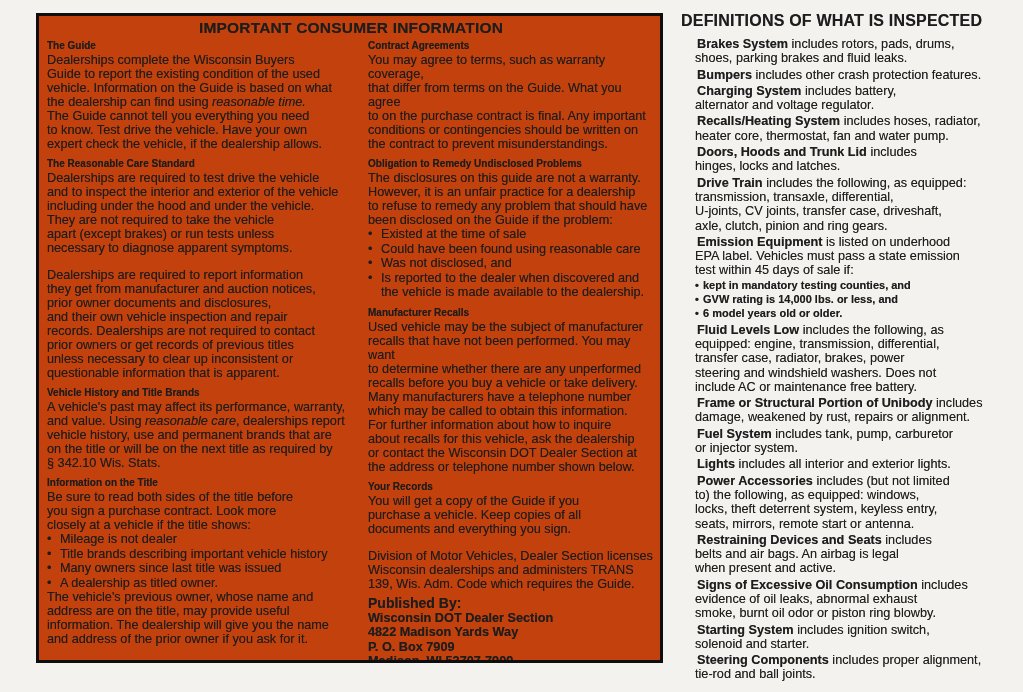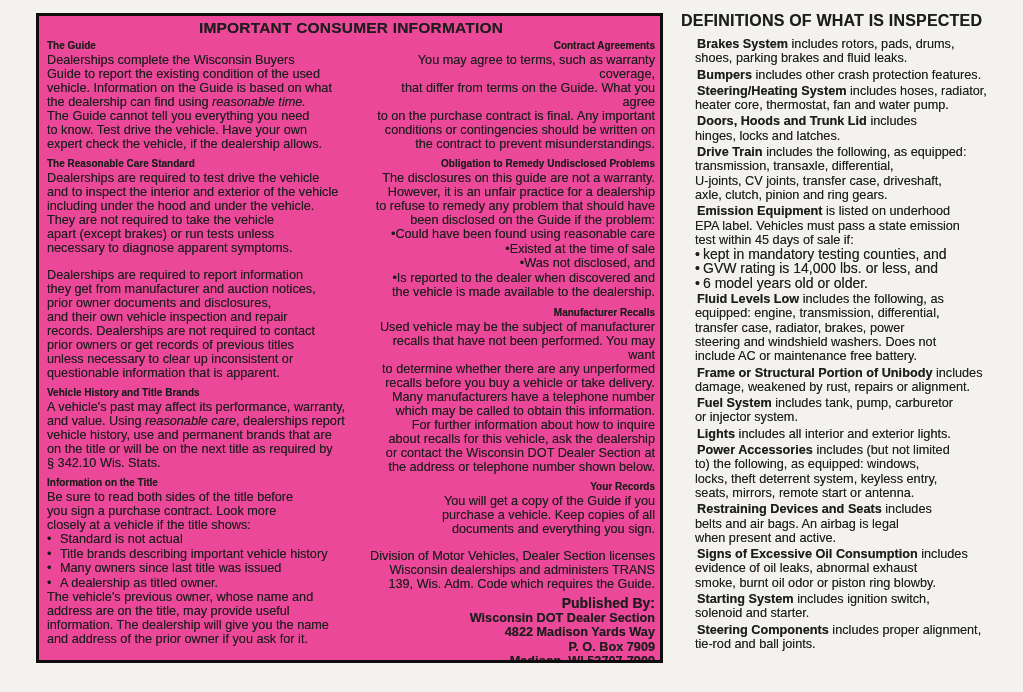--- a/index.html
+++ b/index.html
@@ -8,45 +8,45 @@
     background:#f3f2ee;color:#1d1d1d;
     font-family:"Liberation Sans","DejaVu Sans",sans-serif;
     text-shadow:0 0 .5px rgba(25,25,25,.55);
   }
   [data-bind]{white-space:pre-line;}
   .page{position:absolute;inset:0;}
   
   .box{
     position:absolute;left:36px;top:13px;width:627px;height:650px;
     box-sizing:border-box;border:3px solid #0e0e0e;
-    padding:2px 5px 0 8px;overflow:hidden;background:#ec4899;
+    padding:2px 5px 0 8px;overflow:hidden;background:#c2410c;
   }
   .box-title{margin:0;text-align:center;font-size:15.5px;line-height:20px;font-weight:700;letter-spacing:.2px;}
   .cols{display:flex;}
   .col-left{width:316px;flex:none;margin-right:5px;}
-  .col-mid{flex:1;min-width:0;text-align:right;}
+  .col-mid{flex:1;min-width:0;}
   .sec{margin-bottom:5px;}
   .h{margin:0;font-size:10px;line-height:15px;font-weight:700;}
   .body{margin:0;font-size:12.7px;line-height:14px;}
   .body + .body{margin-top:13px;}
   i{font-style:italic;}
   
   ul.blt{margin:0;padding:0;list-style:none;}
   .blt li{font-size:12.7px;line-height:14.6px;padding-left:13px;text-indent:-13px;}
   .blt li::before{content:"\2022";display:inline-block;width:13px;text-indent:0;}
   
   .pub-label{margin:0;font-size:14px;line-height:14.6px;font-weight:700;}
   .pub{font-size:12.7px;line-height:14.6px;font-weight:700;}
   
   .defs{position:absolute;left:681px;top:10px;width:336px;}
   .def-title{margin:0 0 5px 0;font-size:16px;line-height:22px;font-weight:700;letter-spacing:.2px;}
   .def{margin:0 0 2px 0;font-size:12.7px;line-height:14.3px;padding-left:14px;text-indent:-14px;}
   .def b{font-weight:700;padding-left:16px;}
   ul.sblt{margin:0;padding:0;list-style:none;}
-  .sblt li{font-size:14px;line-height:14.3px;padding-left:8px;text-indent:-8px;}
+  .sblt li{font-size:11px;line-height:14.3px;padding-left:8px;text-indent:-8px;font-weight:bold;}
   .sblt li::before{content:"\2022";display:inline-block;width:8px;text-indent:0;}
 </style>
 </head>
 <body>
 
 <div class="page">
 
   <section class="box">
     <h1 class="box-title" data-bind="consumer_info.title">IMPORTANT CONSUMER INFORMATION</h1>
     <div class="cols">
@@ -86,21 +86,21 @@
 vehicle history, use and permanent brands that are
 on the title or will be on the next title as required by
 § 342.10 Wis. Stats.</span></p>
         </section>
         <section class="sec">
           <h2 class="h" data-bind="consumer_info.left.title_info.heading">Information on the Title</h2>
           <p class="body" data-bind="consumer_info.left.title_info.intro">Be sure to read both sides of the title before
 you sign a purchase contract. Look more
 closely at a vehicle if the title shows:</p>
           <ul class="blt">
-            <li data-bind="consumer_info.left.title_info.bullets.0">Standard is not actual</li>
+            <li data-bind="consumer_info.left.title_info.bullets.0">Mileage is not dealer</li>
             <li data-bind="consumer_info.left.title_info.bullets.1">Title brands describing important vehicle history</li>
             <li data-bind="consumer_info.left.title_info.bullets.2">Many owners since last title was issued</li>
             <li data-bind="consumer_info.left.title_info.bullets.3">A dealership as titled owner.</li>
           </ul>
           <p class="body" data-bind="consumer_info.left.title_info.outro">The vehicle's previous owner, whose name and
 address are on the title, may provide useful
 information. The dealership will give you the name
 and address of the prior owner if you ask for it.</p>
         </section>
       </div>
@@ -114,22 +114,22 @@
 conditions or contingencies should be written on
 the contract to prevent misunderstandings.</p>
         </section>
         <section class="sec">
           <h2 class="h" data-bind="consumer_info.middle.obligation.heading">Obligation to Remedy Undisclosed Problems</h2>
           <p class="body" data-bind="consumer_info.middle.obligation.intro">The disclosures on this guide are not a warranty.
 However, it is an unfair practice for a dealership
 to refuse to remedy any problem that should have
 been disclosed on the Guide if the problem:</p>
           <ul class="blt">
+            <li data-bind="consumer_info.middle.obligation.bullets.0">Existed at the time of sale</li>
             <li data-bind="consumer_info.middle.obligation.bullets.1">Could have been found using reasonable care</li>
-            <li data-bind="consumer_info.middle.obligation.bullets.0">Existed at the time of sale</li>
             <li data-bind="consumer_info.middle.obligation.bullets.2">Was not disclosed, and</li>
             <li data-bind="consumer_info.middle.obligation.bullets.3">Is reported to the dealer when discovered and
 the vehicle is made available to the dealership.</li>
           </ul>
         </section>
         <section class="sec">
           <h2 class="h" data-bind="consumer_info.middle.recalls.heading">Manufacturer Recalls</h2>
           <p class="body" data-bind="consumer_info.middle.recalls.body">Used vehicle may be the subject of manufacturer
 recalls that have not been performed. You may want
 to determine whether there are any unperformed
@@ -161,21 +161,23 @@
       </div>
 
     </div>
   </section>
 
   <section class="defs">
     <h1 class="def-title" data-bind="definitions.title">DEFINITIONS OF WHAT IS INSPECTED</h1>
     <p class="def"><b data-bind="definitions.items.0.term">Brakes System</b> <span data-bind="definitions.items.0.text">includes rotors, pads, drums,
 shoes, parking brakes and fluid leaks.</span></p>
     <p class="def"><b data-bind="definitions.items.1.term">Bumpers</b> <span data-bind="definitions.items.1.text">includes other crash protection features.</span></p>
-    <p class="def"><b data-bind="definitions.items.3.term">Steering/Heating System</b> <span data-bind="definitions.items.3.text">includes hoses, radiator,
+    <p class="def"><b data-bind="definitions.items.2.term">Charging System</b> <span data-bind="definitions.items.2.text">includes battery,
+alternator and voltage regulator.</span></p>
+    <p class="def"><b data-bind="definitions.items.3.term">Recalls/Heating System</b> <span data-bind="definitions.items.3.text">includes hoses, radiator,
 heater core, thermostat, fan and water pump.</span></p>
     <p class="def"><b data-bind="definitions.items.4.term">Doors, Hoods and Trunk Lid</b> <span data-bind="definitions.items.4.text">includes
 hinges, locks and latches.</span></p>
     <p class="def"><b data-bind="definitions.items.5.term">Drive Train</b> <span data-bind="definitions.items.5.text">includes the following, as equipped:
 transmission, transaxle, differential,
 U-joints, CV joints, transfer case, driveshaft,
 axle, clutch, pinion and ring gears.</span></p>
     <div class="def"><b data-bind="definitions.items.6.term">Emission Equipment</b> <span data-bind="definitions.items.6.text">is listed on underhood
 EPA label. Vehicles must pass a state emission
 test within 45 days of sale if:</span><ul class="sblt">

